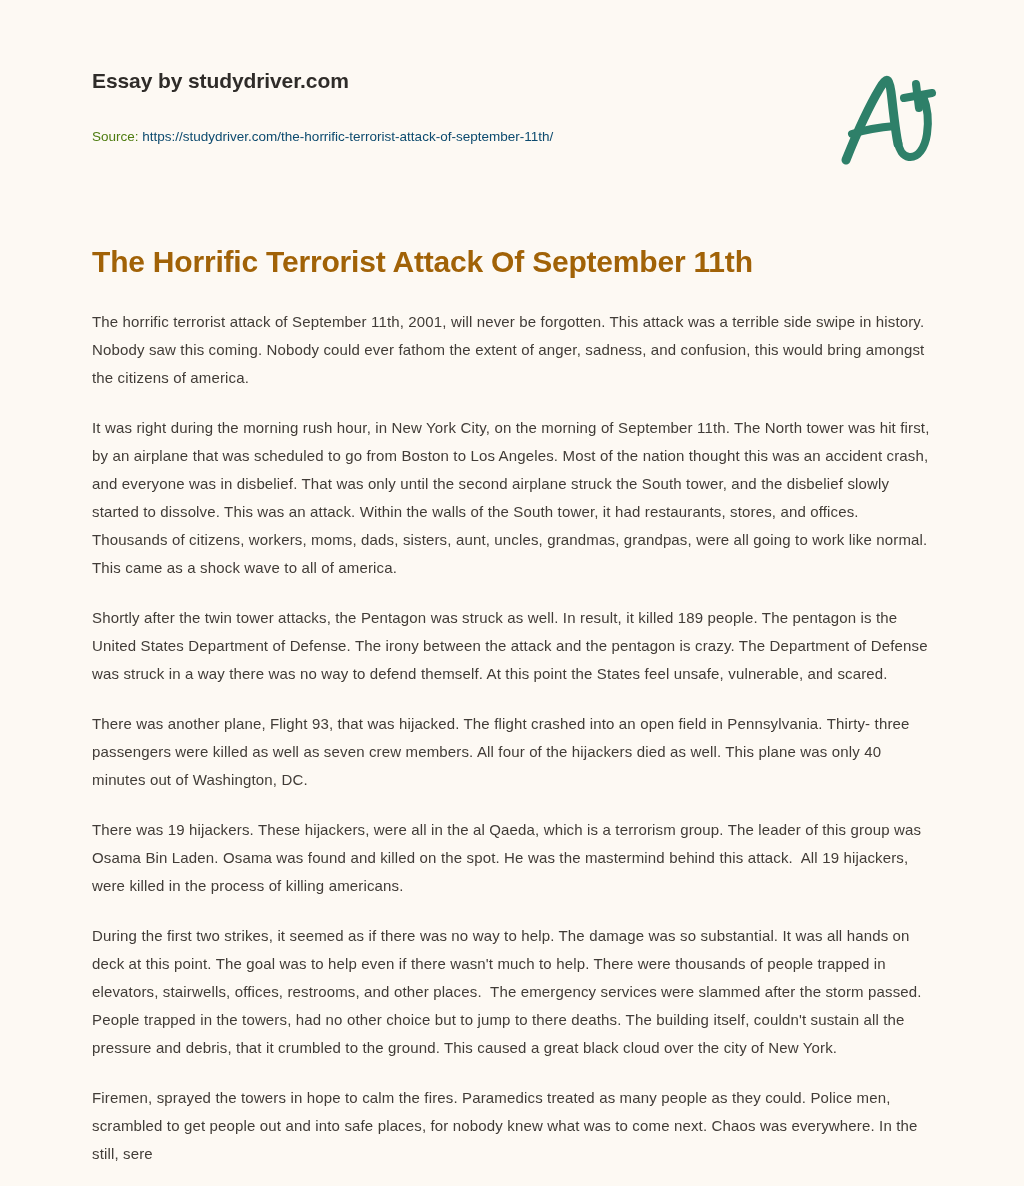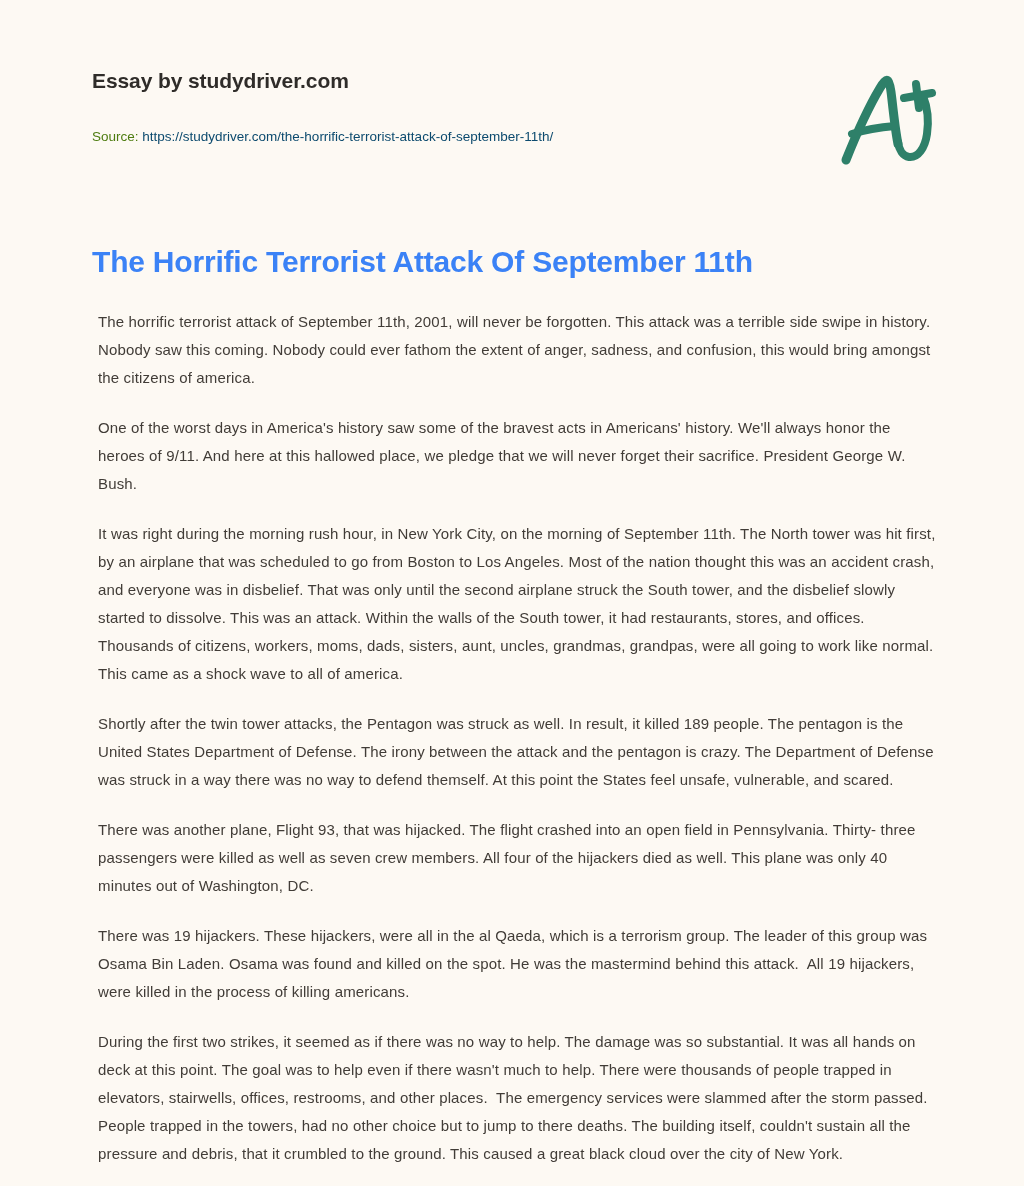--- a/index.html
+++ b/index.html
@@ -76,35 +76,35 @@
   
   .essay-title {
     position: absolute;
     left: 92px;
     top: 243px;
     width: 860px;
     margin: 0;
     font-size: 30px;
     line-height: 38px;
     font-weight: bold;
-    color: #3b82f6;
+    color: #a16207;
     letter-spacing: -0.2px;
     font-stretch: condensed;
   }
 
   
   .essay-body {
     position: absolute;
     left: 92px;
     top: 308px;
     width: 845px;
   }
 
   .essay-body p {
-    margin: 0 0 22px 6px;
+    margin: 0 0 22px 0;
     font-size: 15px;
     line-height: 28px;
     color: #413c37;
     letter-spacing: 0.01em;
     white-space: pre-wrap;
   }
 
   .essay-body p:last-child {
     margin-bottom: 0;
   }
@@ -133,21 +133,20 @@
           <path d="M90 22 L93 46" stroke-width="8"></path>
         </g>
       </svg>
     </div>
   </div>
 
   <h1 class="essay-title">The Horrific Terrorist Attack Of September 11th</h1>
 
   <div class="essay-body">
       <p>The horrific terrorist attack of September 11th, 2001, will never be forgotten. This attack was a terrible side swipe in history. Nobody saw this coming. Nobody could ever fathom the extent of anger, sadness, and confusion, this would bring amongst the citizens of america.</p>
-      <p>One of the worst days in America's history saw some of the bravest acts in Americans' history. We'll always honor the heroes of 9/11. And here at this hallowed place, we pledge that we will never forget their sacrifice. President George W. Bush.</p>
       <p>It was right during the morning rush hour, in New York City, on the morning of September 11th. The North tower was hit first, by an airplane that was scheduled to go from Boston to Los Angeles. Most of the nation thought this was an accident crash, and everyone was in disbelief. That was only until the second airplane struck the South tower, and the disbelief slowly started to dissolve. This was an attack. Within the walls of the South tower, it had restaurants, stores, and offices. Thousands of citizens, workers, moms, dads, sisters, aunt, uncles, grandmas, grandpas, were all going to work like normal. This came as a shock wave to all of america.</p>
       <p>Shortly after the twin tower attacks, the Pentagon was struck as well. In result, it killed 189 people. The pentagon is the United States Department of Defense. The irony between the attack and the pentagon is crazy. The Department of Defense was struck in a way there was no way to defend themself. At this point the States feel unsafe, vulnerable, and scared.</p>
       <p>There was another plane, Flight 93, that was hijacked. The flight crashed into an open field in Pennsylvania. Thirty- three passengers were killed as well as seven crew members. All four of the hijackers died as well. This plane was only 40 minutes out of Washington, DC.</p>
       <p>There was 19 hijackers. These hijackers, were all in the al Qaeda, which is a terrorism group. The leader of this group was Osama Bin Laden. Osama was found and killed on the spot. He was the mastermind behind this attack.  All 19 hijackers, were killed in the process of killing americans.</p>
       <p>During the first two strikes, it seemed as if there was no way to help. The damage was so substantial. It was all hands on deck at this point. The goal was to help even if there wasn't much to help. There were thousands of people trapped in elevators, stairwells, offices, restrooms, and other places.  The emergency services were slammed after the storm passed. People trapped in the towers, had no other choice but to jump to there deaths. The building itself, couldn't sustain all the pressure and debris, that it crumbled to the ground. This caused a great black cloud over the city of New York.</p>
       <p>Firemen, sprayed the towers in hope to calm the fires. Paramedics treated as many people as they could. Police men, scrambled to get people out and into safe places, for nobody knew what was to come next. Chaos was everywhere. In the still, sere</p>
     </div>
 
 </div>
 

